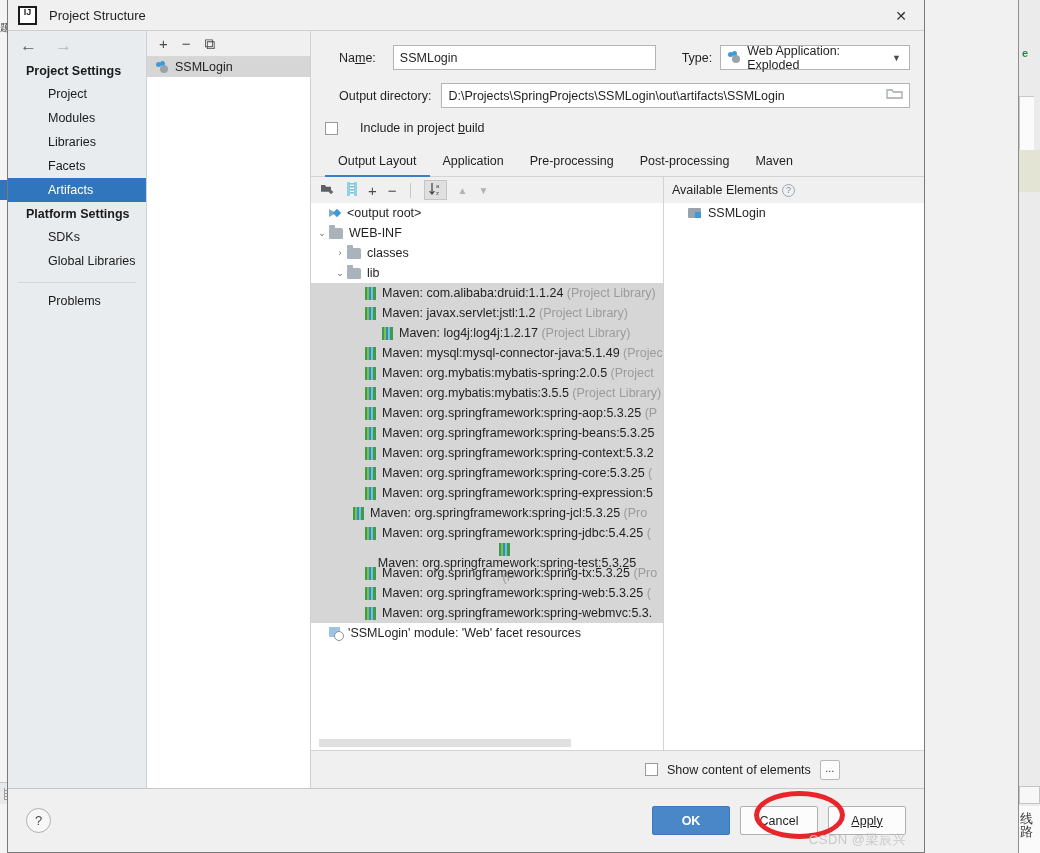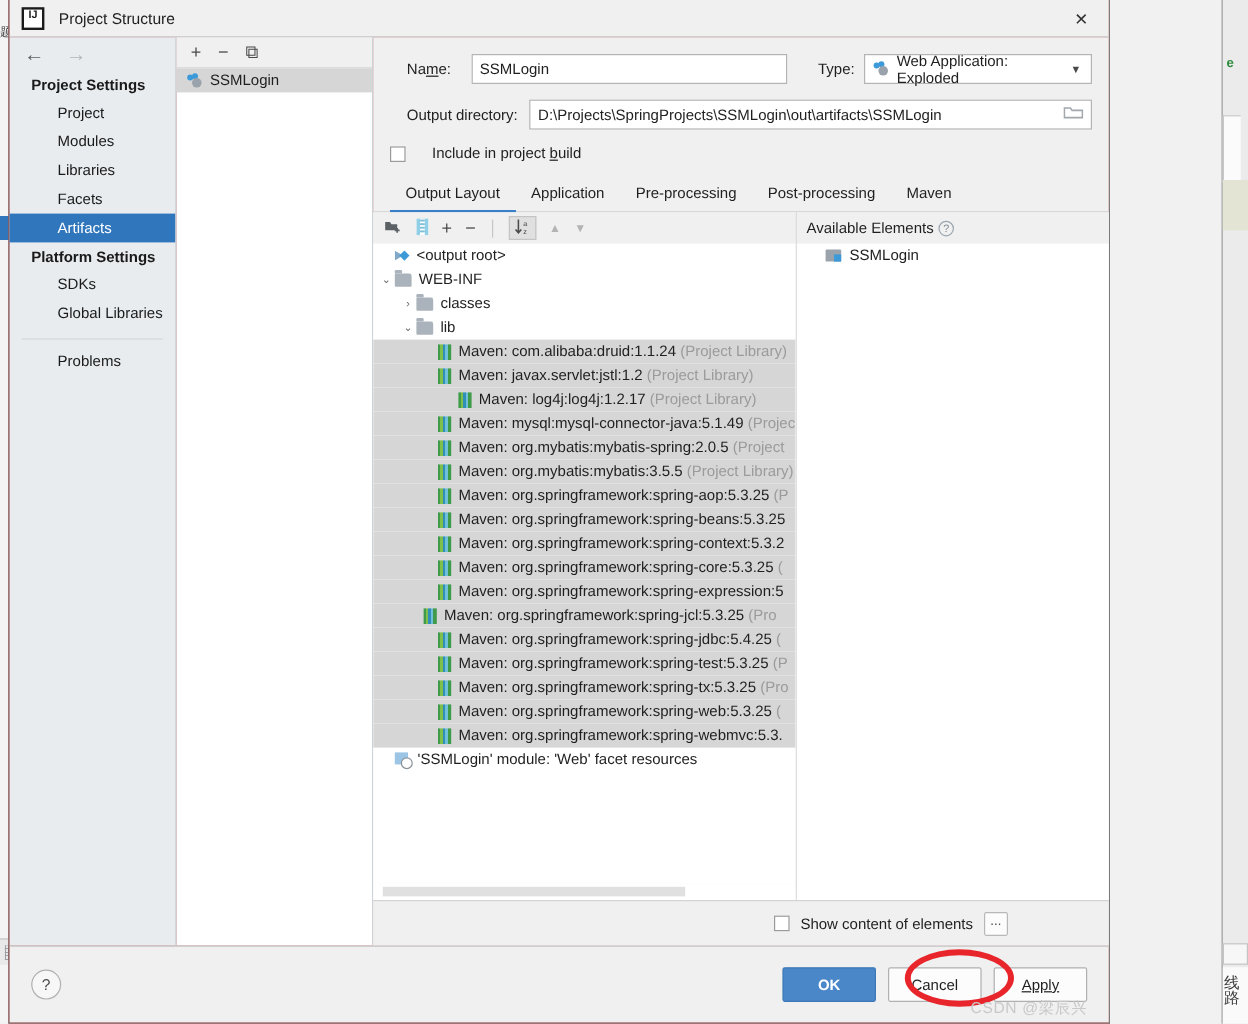--- a/index.html
+++ b/index.html
@@ -483,21 +483,21 @@
                 <span class="jar"></span>
                 <span>Maven: org.springframework:spring-jcl:5.3.25</span>
                 <span class="dim">&nbsp;(Pro</span>
               </div>
               <div class="trow sel" style="padding-left: 40px;">
                 <span class="twist"></span>
                 <span class="jar"></span>
                 <span>Maven: org.springframework:spring-jdbc:5.4.25</span>
                 <span class="dim">&nbsp;(</span>
               </div>
-              <div class="trow sel" style="padding-left: 40px;">
+              <div class="trow sel" style="padding-left: 40px; flex-direction: column;">
                 <span class="twist"></span>
                 <span class="jar"></span>
                 <span>Maven: org.springframework:spring-test:5.3.25</span>
                 <span class="dim">&nbsp;(P</span>
               </div>
               <div class="trow sel" style="padding-left: 40px;">
                 <span class="twist"></span>
                 <span class="jar"></span>
                 <span>Maven: org.springframework:spring-tx:5.3.25</span>
                 <span class="dim">&nbsp;(Pro</span>

